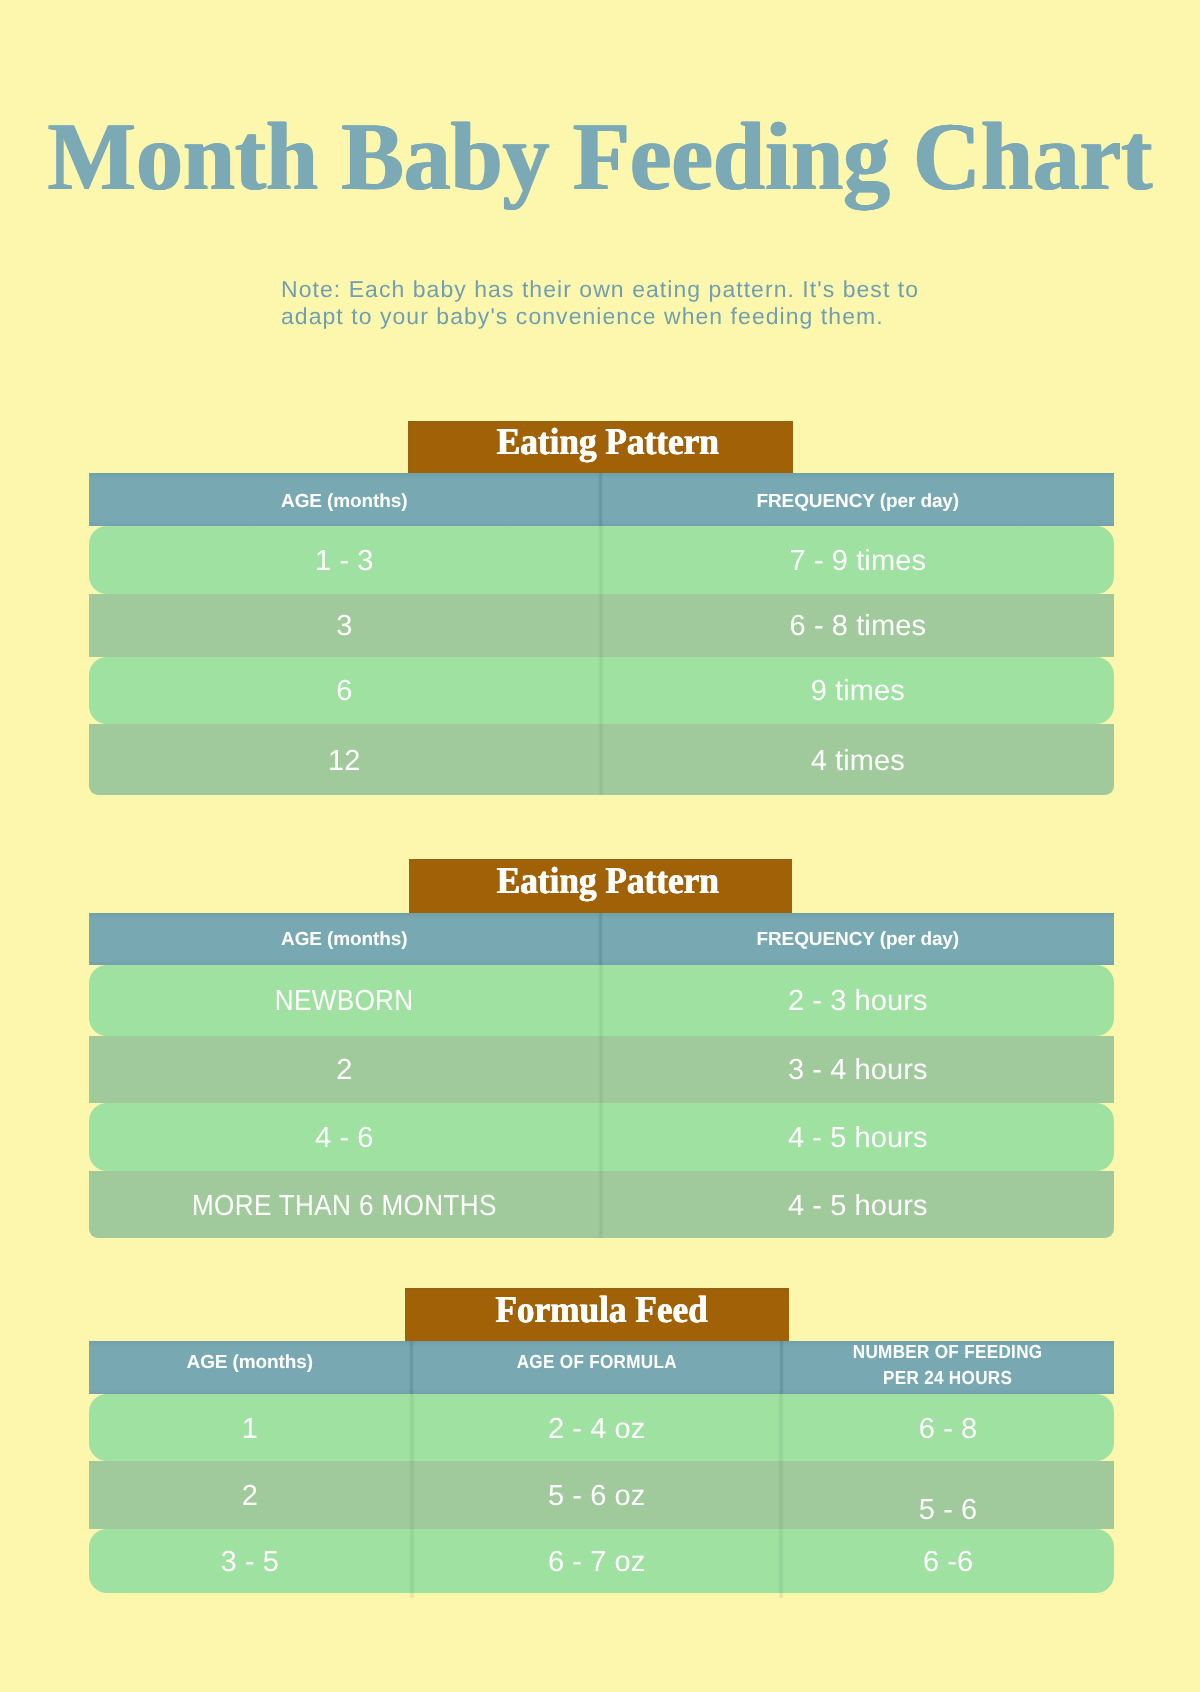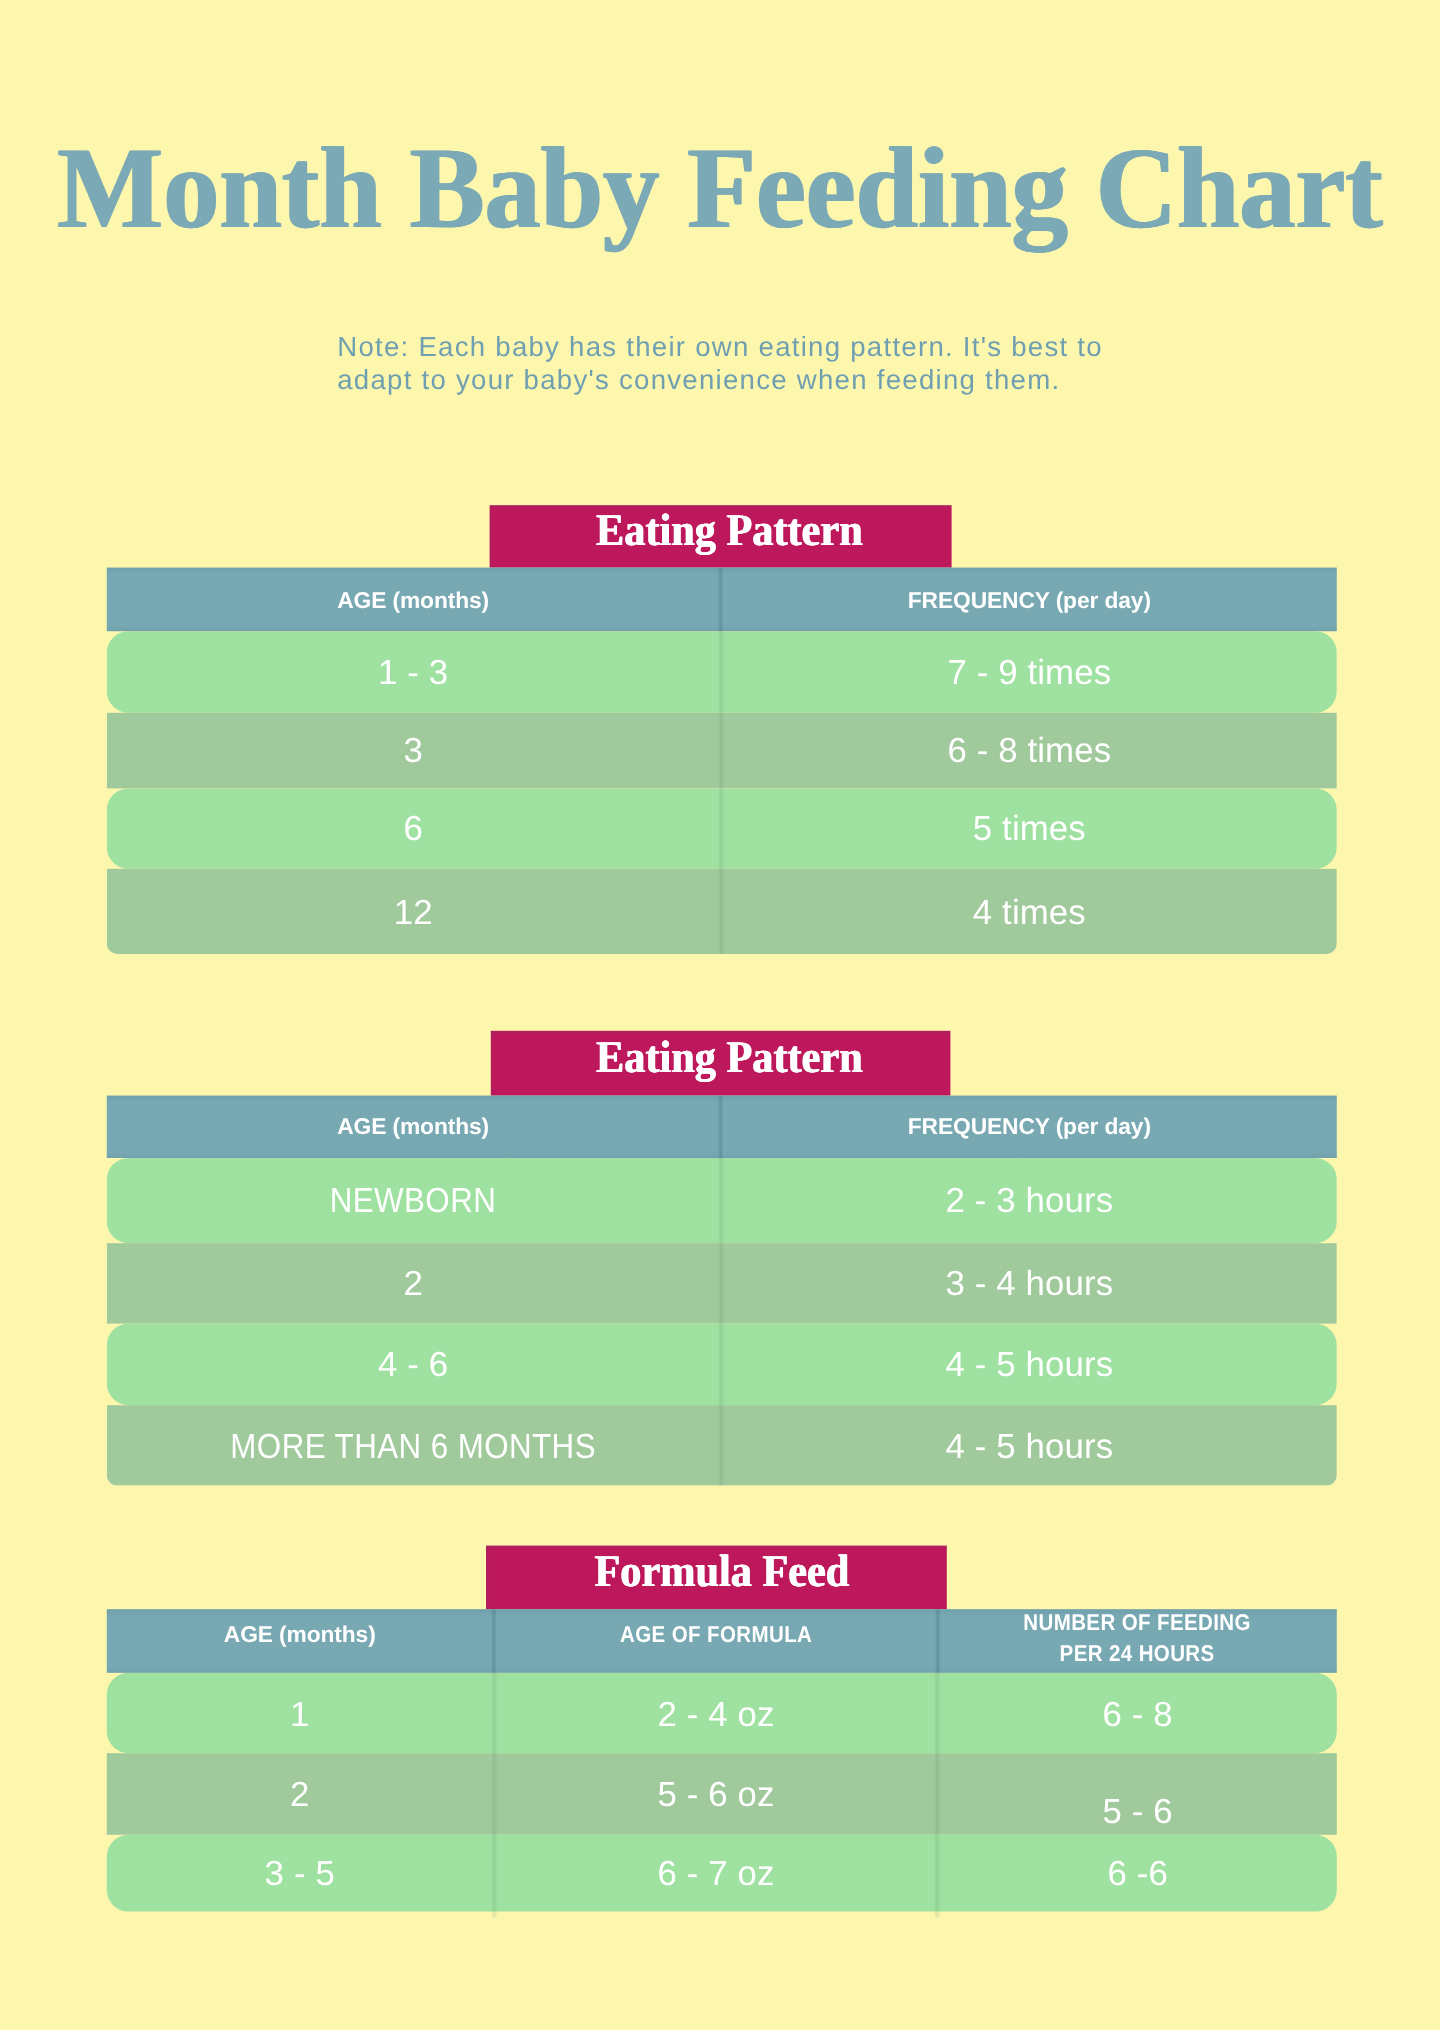--- a/index.html
+++ b/index.html
@@ -32,21 +32,21 @@
     font-size:23px;line-height:27.3px;letter-spacing:1.05px;
     color:#6F9FB0;
     white-space:pre-line;
   }
 
   
   .tbl{position:absolute;left:88.7px;width:1025px;}
   .tab{
     position:absolute;left:320px;width:384px;height:53px;
     top:-53px;
-    background:#be185d;
+    background:#a16207;
     display:flex;align-items:center;justify-content:center;
     font-family:"Liberation Serif",serif;font-weight:bold;
     font-size:37.7px;color:#FFFFFF;
     line-height:37.7px;
     box-shadow:inset 0 2px 0 rgba(45,95,120,.10), inset 2px 0 0 rgba(45,95,120,.07);
   }
   .tab span{display:inline-block;transform:scaleX(.935);white-space:nowrap;position:relative;top:-4px;
     text-shadow:0.45px 0 0 #FFFFFF,-0.45px 0 0 #FFFFFF;}
   .thead{display:flex;height:53px;background:#78A9B3;position:relative;}
   .thead::before{
@@ -126,21 +126,21 @@
             <div class="cell" style="flex: 0 0 511.8px;">
               <span>6 - 8 times</span>
             </div>
           </div>
           <div class="row a" style="height: 67.5px;">
             <div class="cell" style="flex: 0 0 511.2px;">
               <span>6</span>
             </div>
             <div class="vline"></div>
             <div class="cell" style="flex: 0 0 511.8px;">
-              <span>5 times</span>
+              <span>9 times</span>
             </div>
           </div>
           <div class="row b" style="height: 70.9px;">
             <div class="cell" style="flex: 0 0 511.2px;">
               <span>12</span>
             </div>
             <div class="vline"></div>
             <div class="cell" style="flex: 0 0 511.8px;">
               <span>4 times</span>
             </div>

